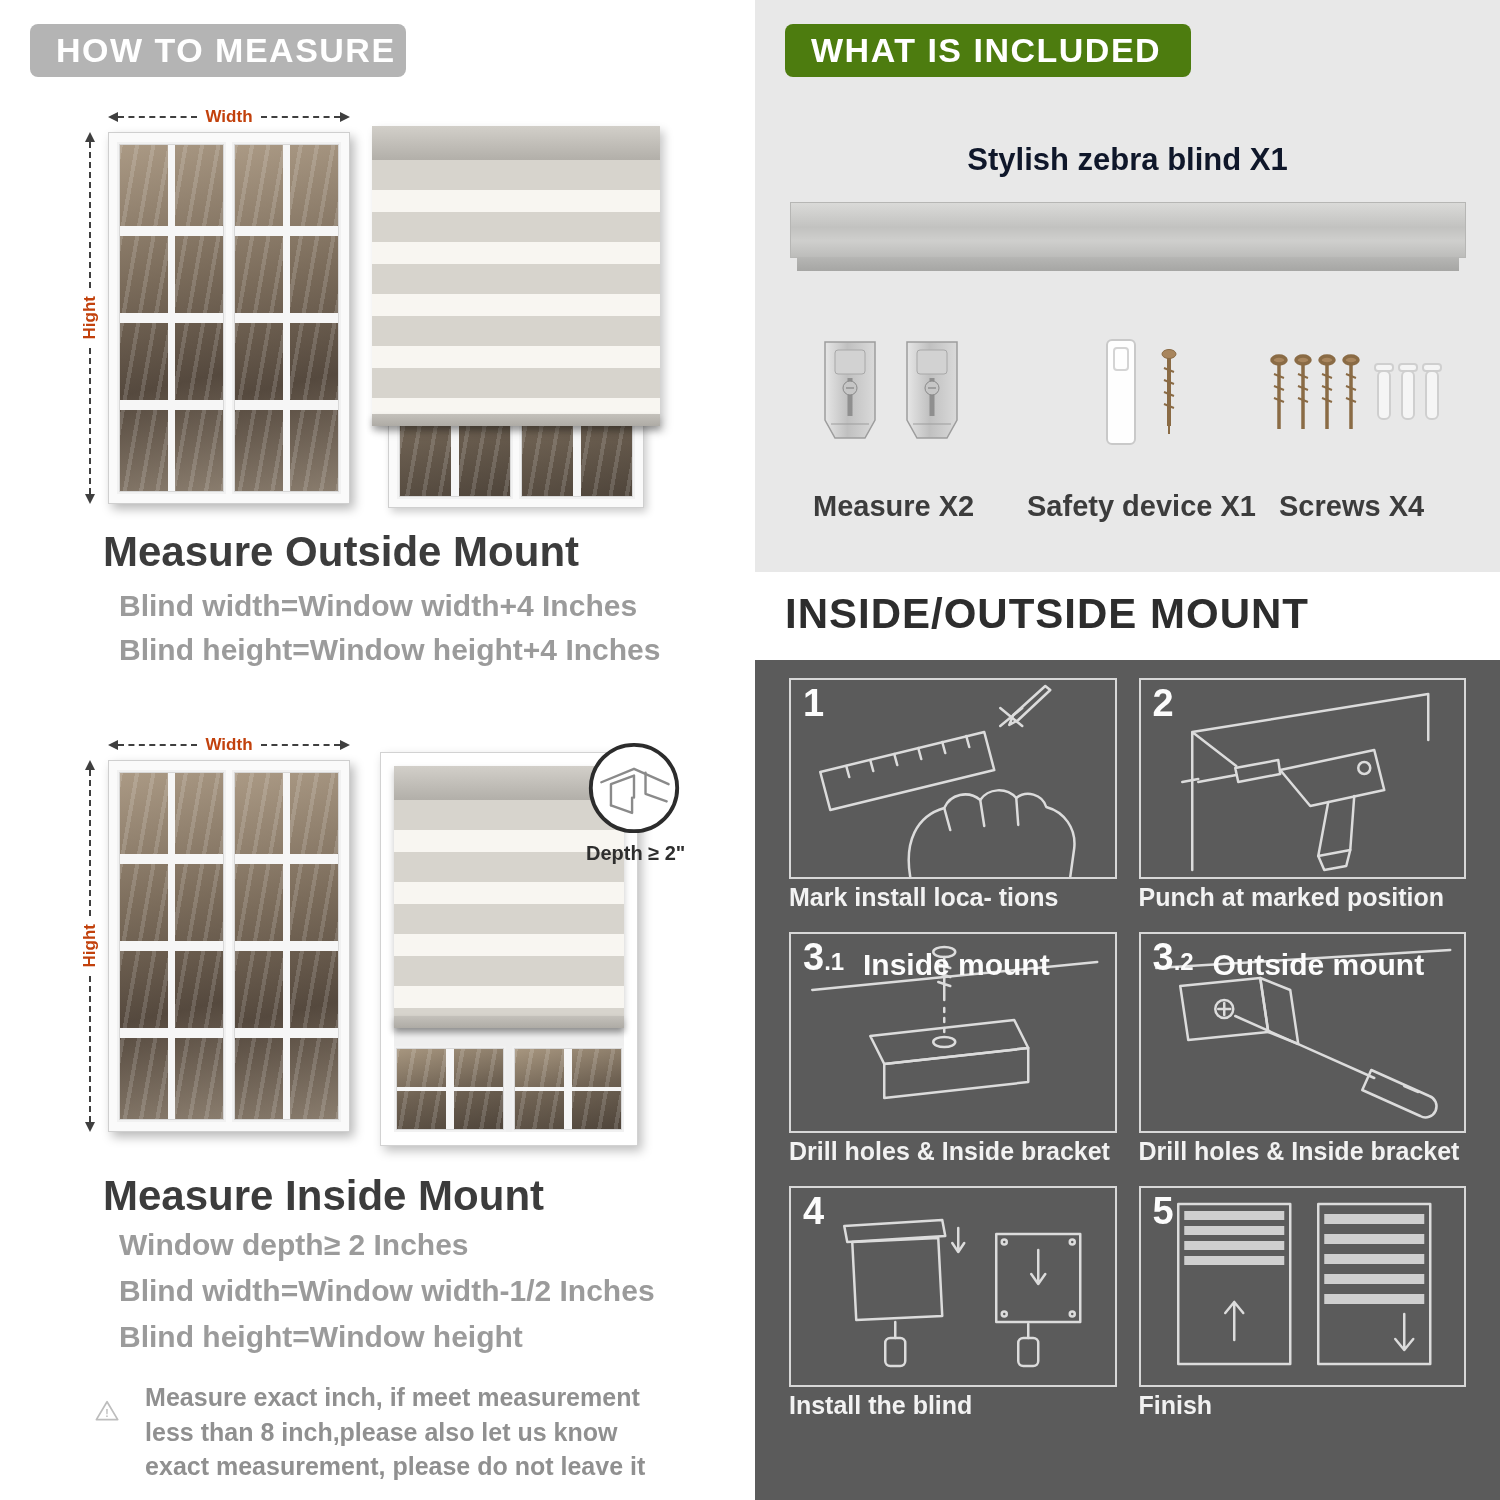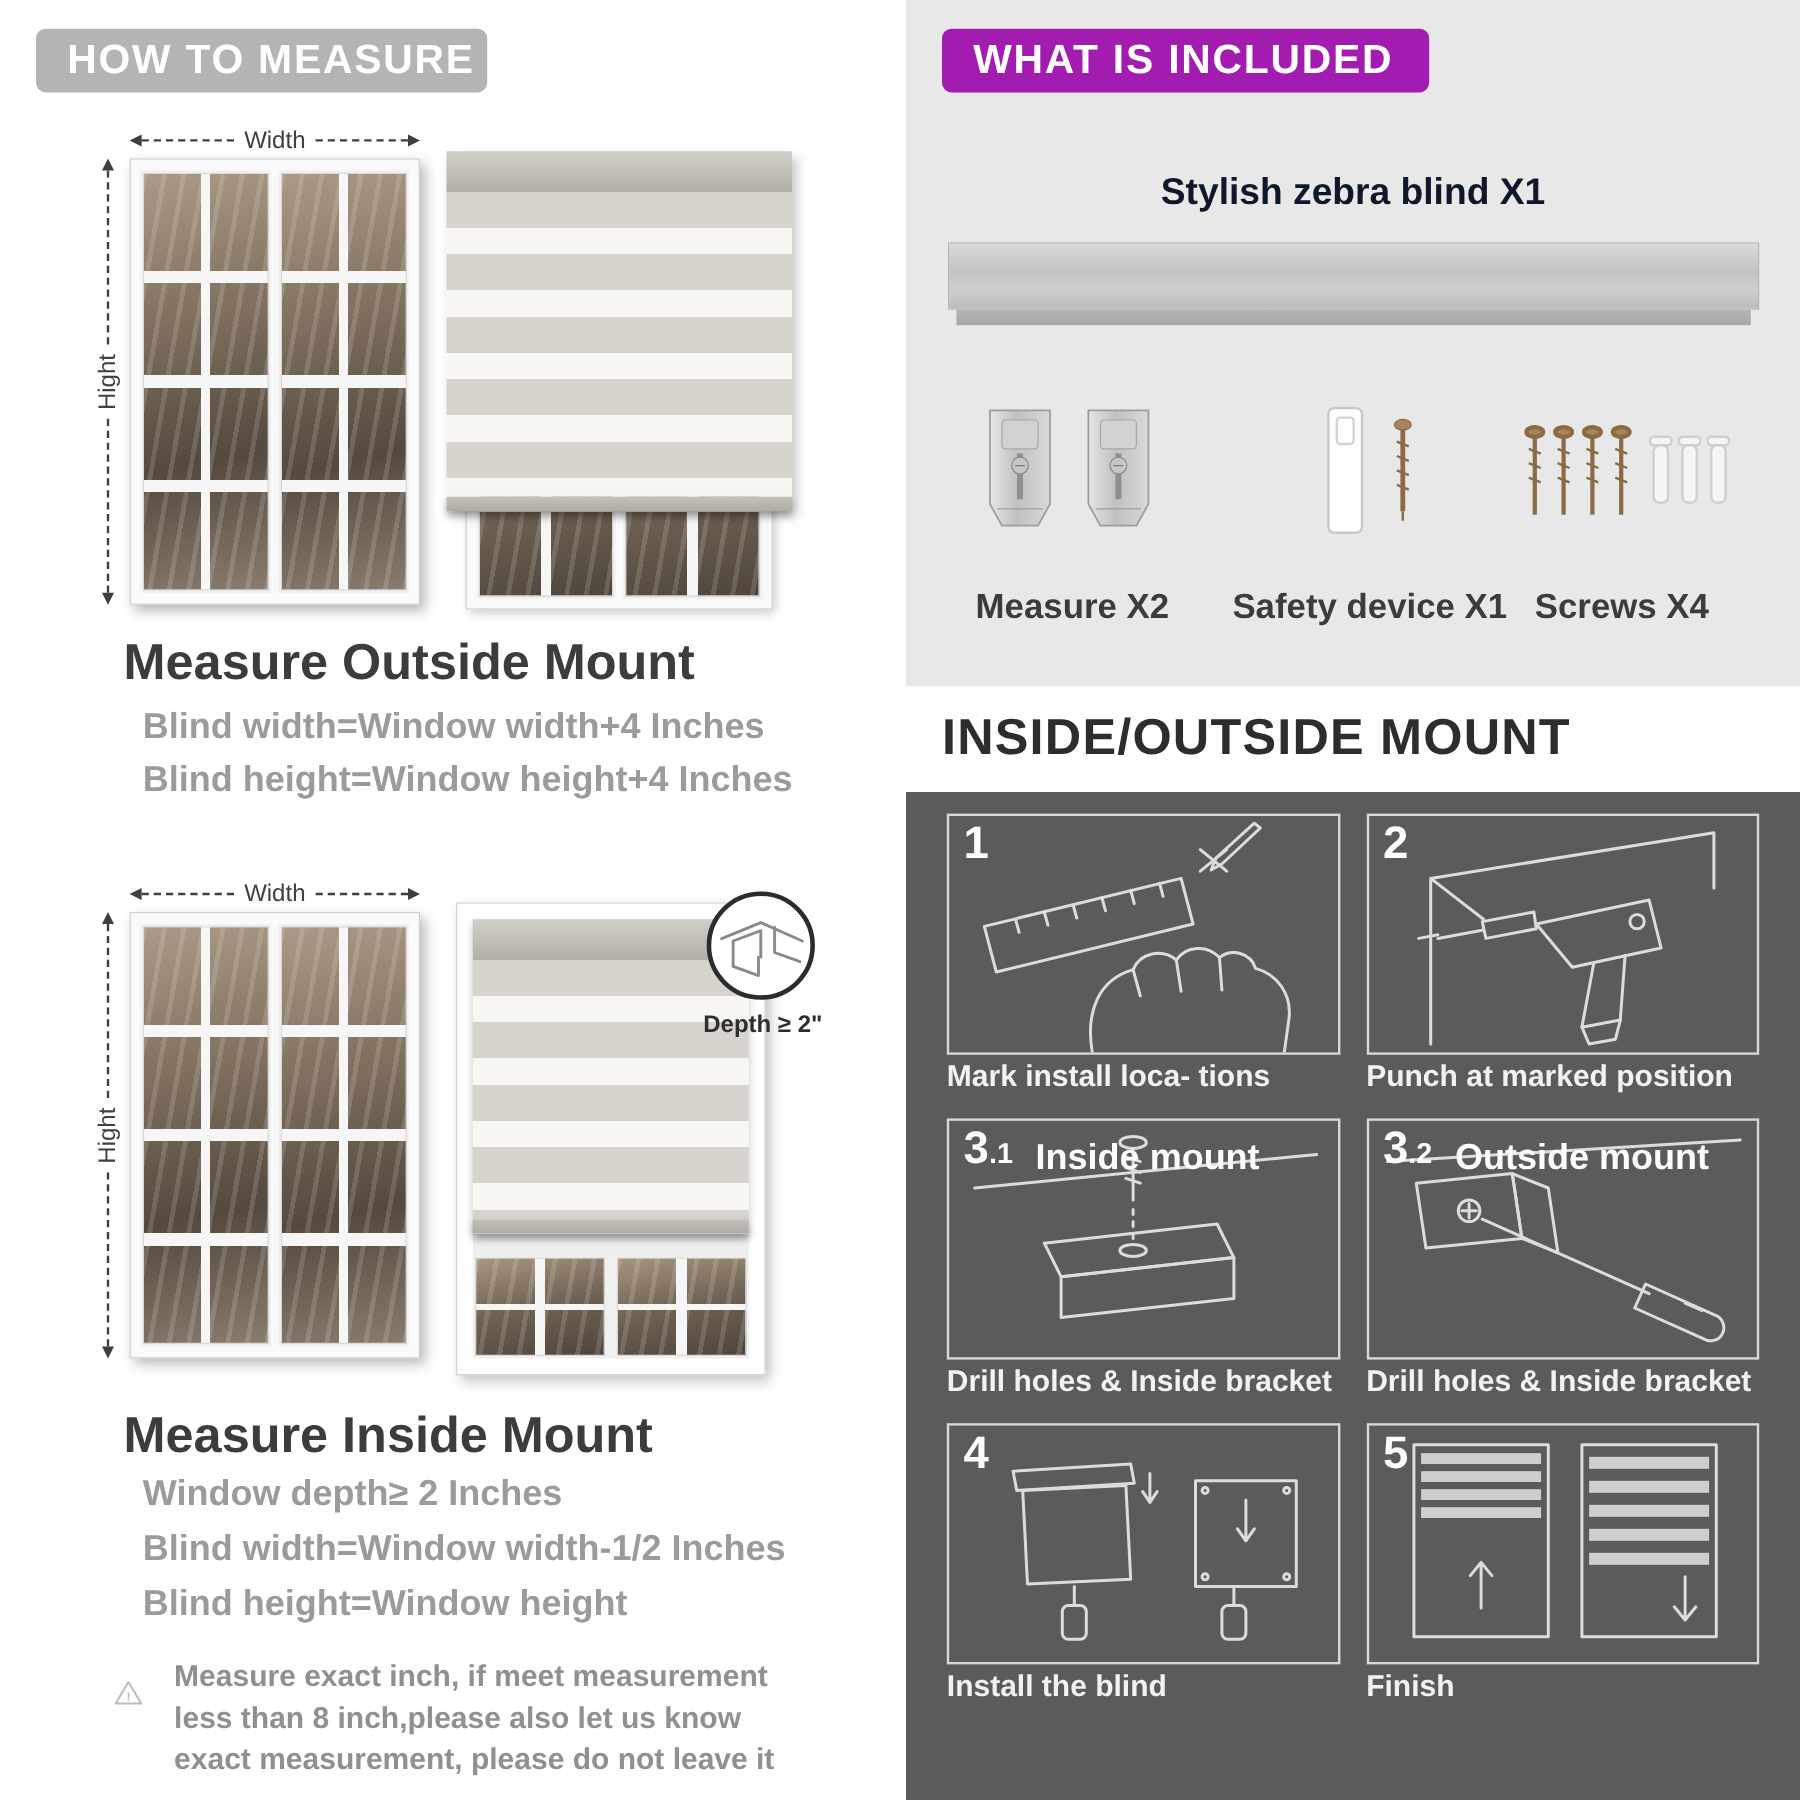--- a/index.html
+++ b/index.html
@@ -1,35 +1,35 @@
 <!DOCTYPE html>
 <html><head>
 <meta charset="utf-8">
 <style>
   html,body{margin:0;padding:0;background:#fff;}
   .page{position:relative;width:1500px;height:1500px;background:#fff;font-family:"Liberation Sans",sans-serif;overflow:hidden;}
 
   
   .badge{position:absolute;display:flex;align-items:center;border-radius:8px;color:#fff;font-weight:700;font-size:34px;letter-spacing:1.5px;padding:0 26px;height:53px;box-sizing:border-box;white-space:nowrap;}
   .badge.htm{left:30px;top:24px;width:376px;background:#b4b4b4;}
-  .badge.wii{left:30px;top:24px;width:406px;background:#a21caf;}
+  .badge.wii{left:30px;top:24px;width:406px;background:#4d7c0f;}
 
   
   .figwin{position:absolute;width:278px;}
   .harrow{display:flex;align-items:center;margin-left:36px;height:22px;}
   .bodyrow{display:flex;margin-top:4px;}
   .varrow{width:36px;display:flex;flex-direction:column;align-items:center;}
   .dashline{flex:1;border-top:2px dashed #3f3f3f;height:0;}
   .vdash{flex:1;border-left:2px dashed #3f3f3f;width:0;}
   .ah{width:0;height:0;border-style:solid;flex:0 0 auto;}
   .ah.l{border-width:5px 10px 5px 0;border-color:transparent #3f3f3f transparent transparent;}
   .ah.r{border-width:5px 0 5px 10px;border-color:transparent transparent transparent #3f3f3f;}
   .ah.u{border-width:0 5px 10px 5px;border-color:transparent transparent #3f3f3f transparent;}
   .ah.d{border-width:10px 5px 0 5px;border-color:#3f3f3f transparent transparent transparent;}
-  .alabel{font-size:20px;font-weight:400;color:#404040;padding:0 8px;white-space:nowrap;}
+  .alabel{font-size:17px;font-weight:700;color:#c2410c;padding:0 8px;white-space:nowrap;}
   .varrow .alabel{writing-mode:vertical-rl;transform:rotate(180deg);padding:8px 0;}
 
   
   .window{flex:1;height:372px;background:#fafafa;border:1px solid #cfcfcf;box-shadow:4px 5px 10px rgba(0,0,0,0.28);padding:9px 8px;display:flex;gap:6px;box-sizing:border-box;}
   .sash{flex:1;border:2px solid #f1f1f1;box-shadow:inset 0 0 0 1px #d8d8d8;
     background-image:
       linear-gradient(90deg, rgba(0,0,0,0) 0 46.5%, #f6f6f6 46.5% 53.5%, rgba(0,0,0,0) 53.5% 100%),
       linear-gradient(0deg, rgba(0,0,0,0) 0 23.5%, #f6f6f6 23.5% 26.5%, rgba(0,0,0,0) 26.5% 48.5%, #f6f6f6 48.5% 51.5%, rgba(0,0,0,0) 51.5% 73.5%, #f6f6f6 73.5% 76.5%, rgba(0,0,0,0) 76.5% 100%),
       repeating-linear-gradient(100deg, rgba(255,255,255,0.14) 0 4px, rgba(0,0,0,0) 4px 16px),
       linear-gradient(168deg,#ab9a85 0%,#7b6c5b 38%,#55493e 68%,#8a7d6e 100%);}

